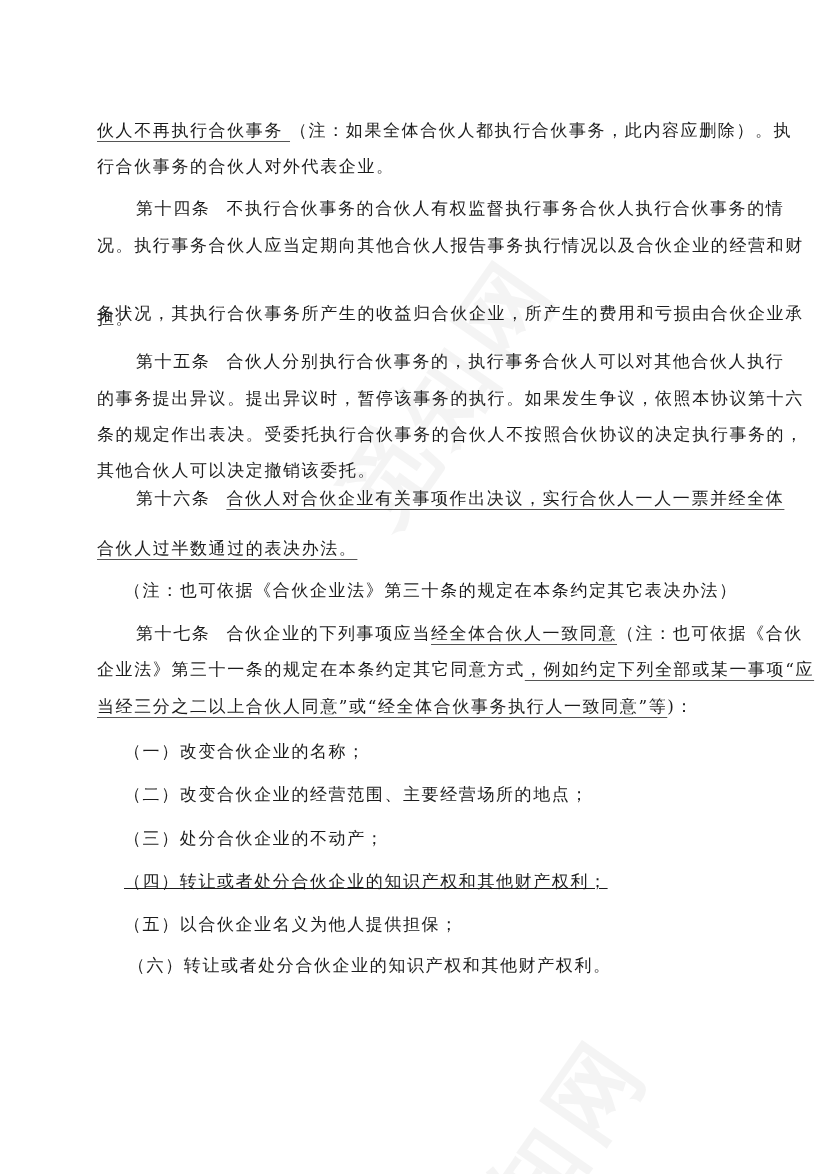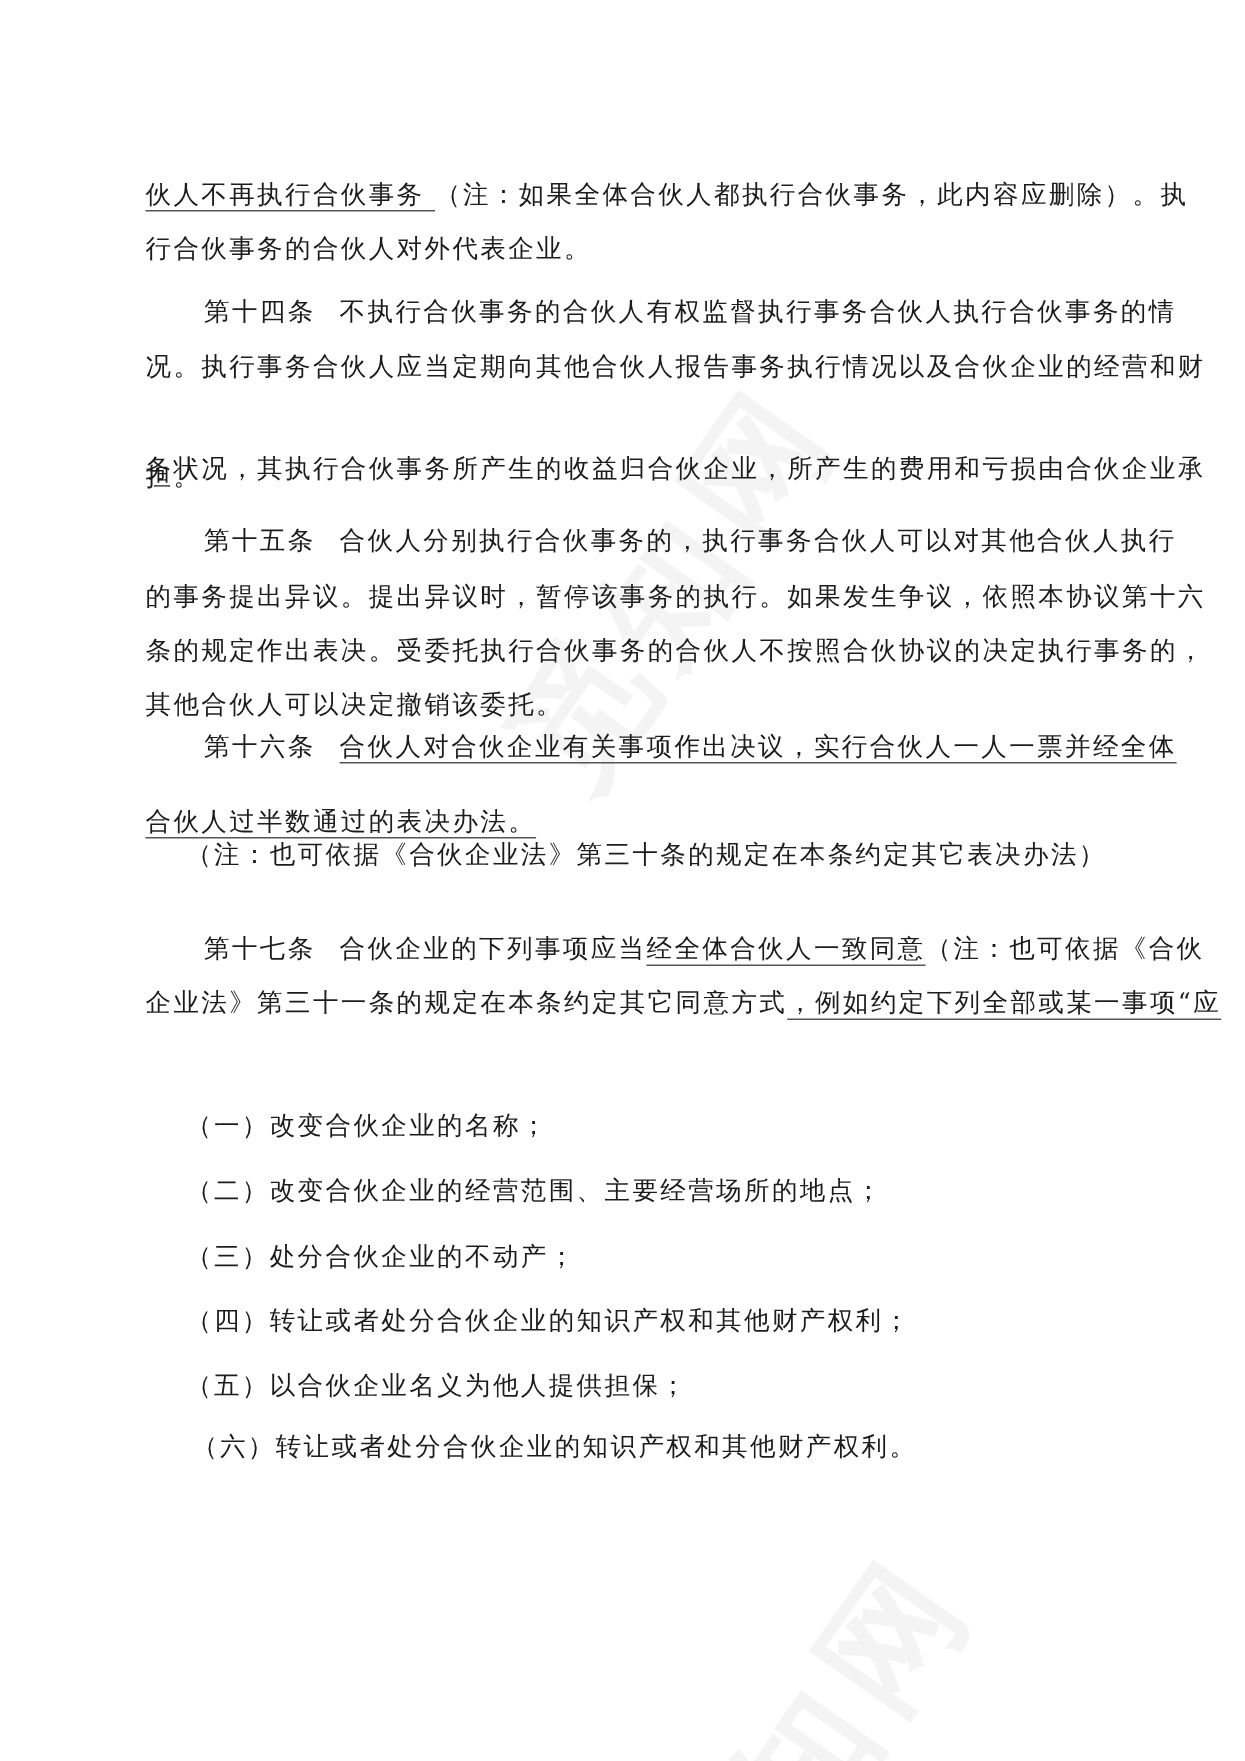--- a/index.html
+++ b/index.html
@@ -64,29 +64,32 @@
   <div class="line" style="top:386px;">的事务提出异议。提出异议时，暂停该事务的执行。如果发生争议，依照本协议第十六</div>
   <div class="line" style="top:422px;">条的规定作出表决。受委托执行合伙事务的合伙人不按照合伙协议的决定执行事务的，</div>
   <div class="line" style="top:458px;">其他合伙人可以决定撤销该委托。</div>
 
   <div class="line indent" style="top:486px;">
     <span>第十六条</span><span class="gap"></span><span class="u">合伙人对合伙企业有关事项作出决议，实行合伙人一人一票并经全体</span>
   </div>
   <div class="line" style="top:536px;">
     <span class="u">合伙人过半数通过的表决办法。</span>
   </div>
-  <div class="line indent2" style="top:558px;">（注：也可依据《合伙企业法》第三十条的规定在本条约定其它表决办法）</div>
+  <div class="line indent2" style="top:578px;">（注：也可依据《合伙企业法》第三十条的规定在本条约定其它表决办法）</div>
 
   <div class="line indent" style="top:621px;">
     <span>第十七条</span><span class="gap"></span><span>合伙企业的下列事项应当</span><span class="u">经全体合伙人一致同意</span><span>（注：也可依据《合伙</span>
   </div>
   <div class="line" style="top:657px;">
     <span>企业法》第三十一条的规定在本条约定其它同意方式</span><span class="u">，例如约定下列全部或某一事项“应</span>
   </div>
+  <div class="line" style="top:694px;">
+    <span class="u">当经三分之二以上合伙人同意”或“经全体合伙事务执行人一致同意”等</span><span>)：</span>
+  </div>
 
   <div class="line indent2" style="top:739px;">（一）改变合伙企业的名称；</div>
   <div class="line indent2" style="top:782px;">（二）改变合伙企业的经营范围、主要经营场所的地点；</div>
   <div class="line indent2" style="top:826px;">（三）处分合伙企业的不动产；</div>
-  <div class="line indent2" style="top:869px;">（四）转让或者处分合伙企业的知识产权和其他财产权利；</div>
+  <div class="line indent2" style="top:869px;text-decoration:underline;">（四）转让或者处分合伙企业的知识产权和其他财产权利；</div>
   <div class="line indent2" style="top:912px;">（五）以合伙企业名义为他人提供担保；</div>
   <div class="line indent2" style="top:953px; left:128px;">（六）转让或者处分合伙企业的知识产权和其他财产权利。</div>
 
 </div>
 
 </body></html>

